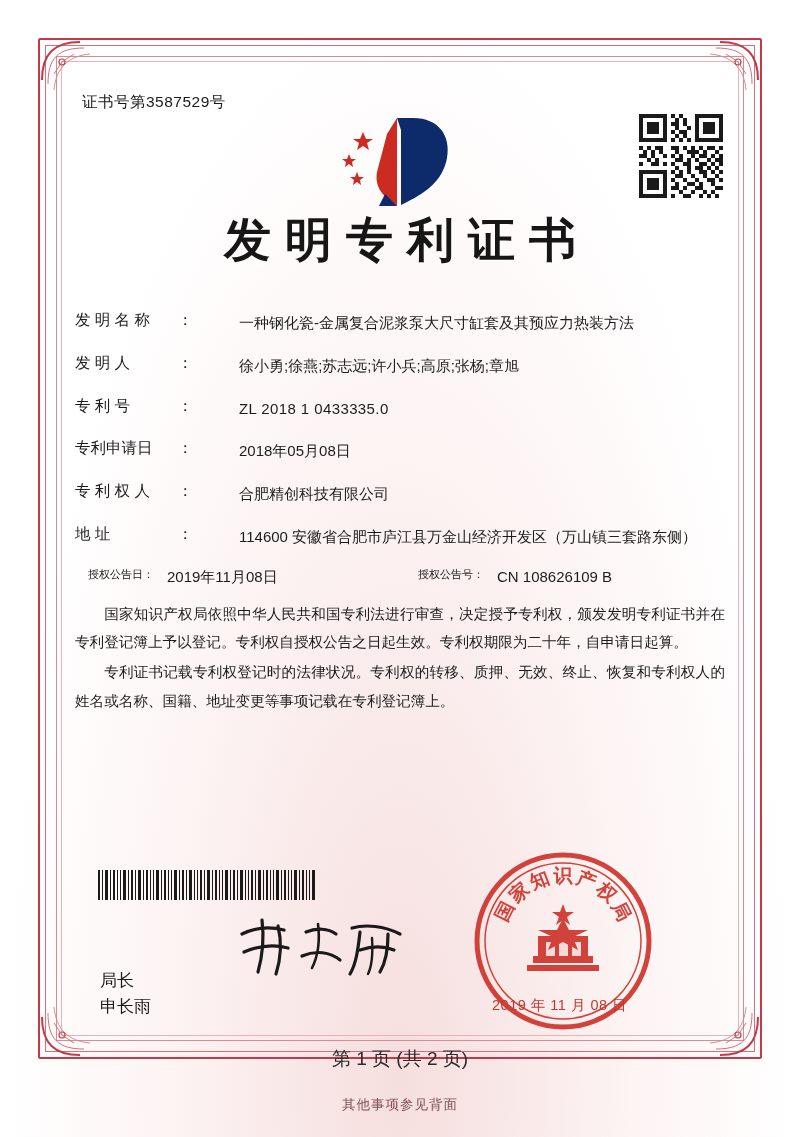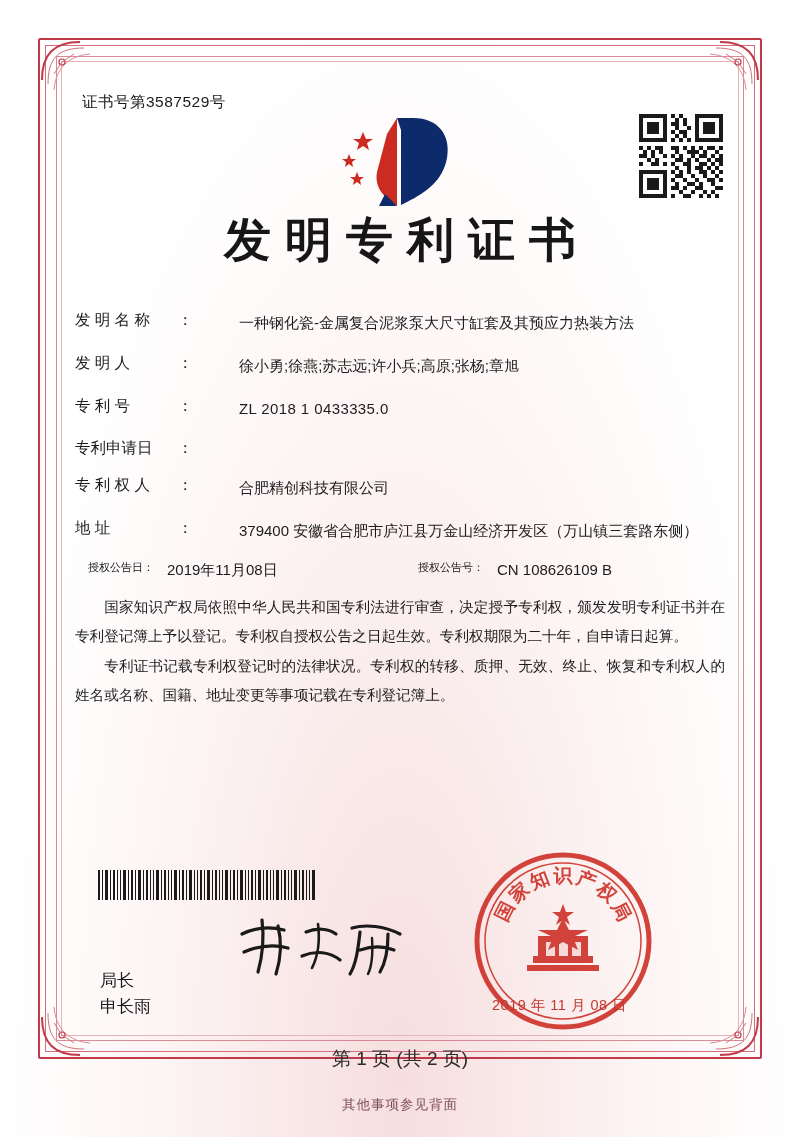--- a/index.html
+++ b/index.html
@@ -421,36 +421,37 @@
             <span class="colon">：</span>
         </div>
         <div class="value mono-ish">ZL 2018 1 0433335.0</div>
       </div>
 
       <div class="row">
         <div class="label">
           <span>专利申请日</span>
             <span class="colon">：</span>
         </div>
+        <div class="value">2018年05月08日</div>
       </div>
 
       <div class="row">
         <div class="label">
           <span>专 利 权 人</span>
             <span class="colon">：</span>
         </div>
         <div class="value">合肥精创科技有限公司</div>
       </div>
 
       <div class="row">
         <div class="label">
           <span>地        址</span>
             <span class="colon">：</span>
         </div>
-        <div class="value">379400 安徽省合肥市庐江县万金山经济开发区（万山镇三套路东侧）</div>
+        <div class="value">114600 安徽省合肥市庐江县万金山经济开发区（万山镇三套路东侧）</div>
       </div>
 
       <div class="row-split">
         <div class="seg first">
           <div class="lbl narrow">
             <span>授权公告日</span>
               <span class="colon">：</span>
           </div>
           <div class="val">2019年11月08日</div>
         </div>

